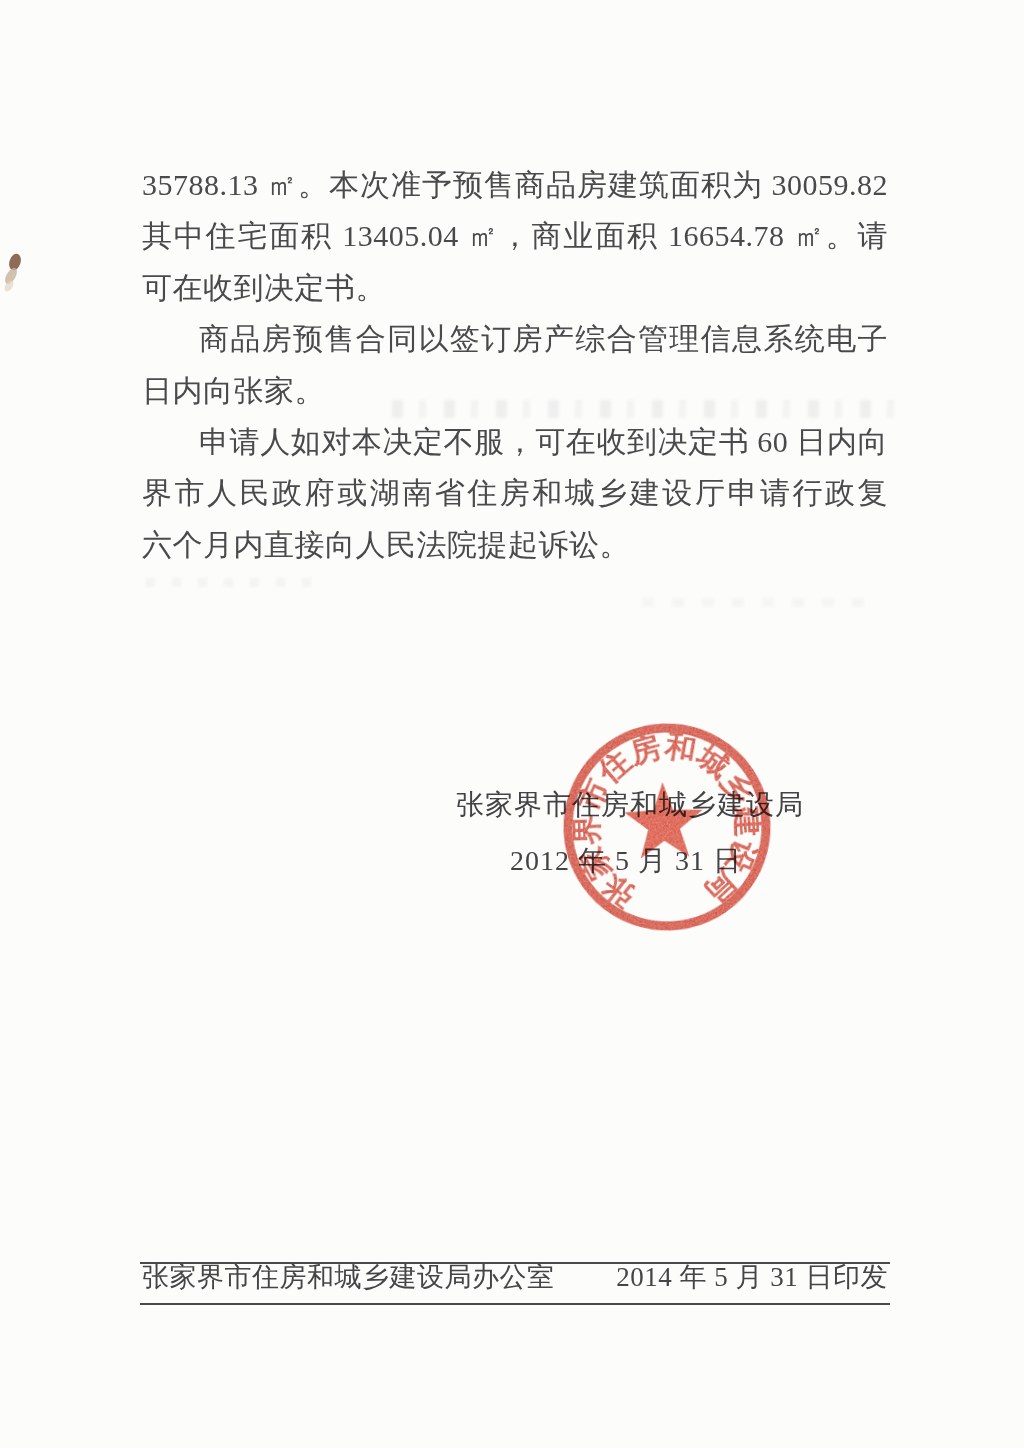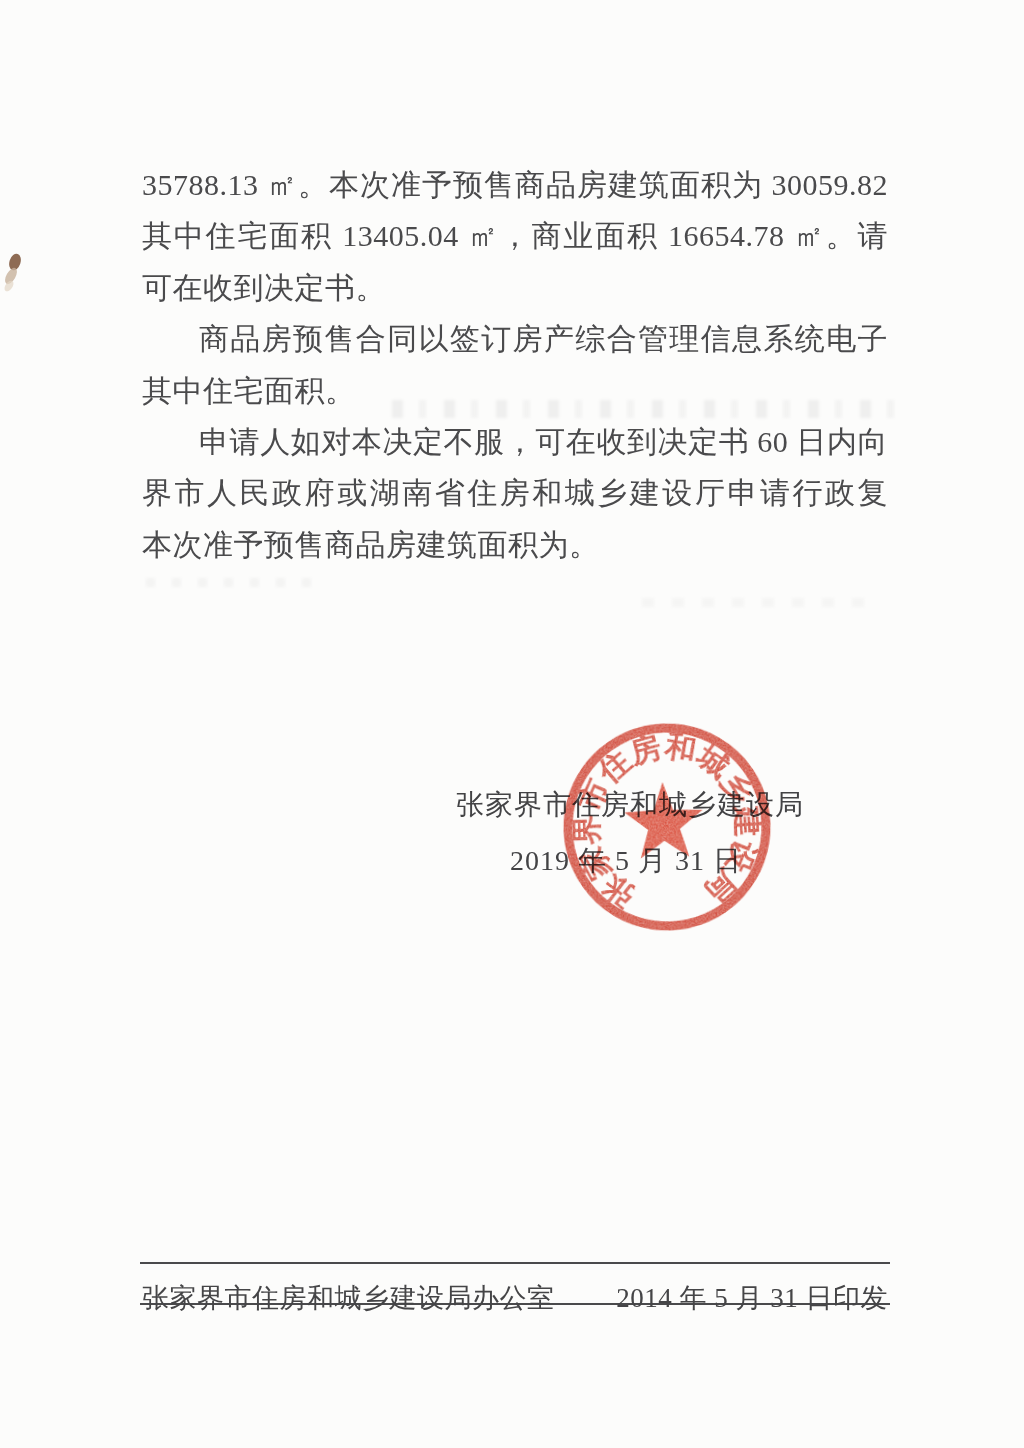--- a/index.html
+++ b/index.html
@@ -105,58 +105,58 @@
 
   
   .footer {
     position: absolute;
     left: 140px; top: 1262px; width: 750px; height: 43px;
     box-sizing: border-box;
     border-top: 2px solid #4a4a4c;
     border-bottom: 2px solid #4a4a4c;
     display: flex;
     justify-content: space-between;
-    align-items: flex-start;
+    align-items: flex-end;
     font-size: 27px;
     color: #454547;
     letter-spacing: 0.5px;
-    padding: 16px 2px;
+    padding: 8px 2px;
     white-space: nowrap;
   }
 </style>
 </head>
 <body>
 
 <div class="page">
 
   <svg class="smudge" width="34" height="56" viewBox="0 0 34 56">
     <ellipse cx="13" cy="14" rx="5.5" ry="8.5" fill="#7a5136" opacity="0.85" transform="rotate(18 13 14)"></ellipse>
     <ellipse cx="9" cy="28" rx="4.5" ry="9" fill="#c7b29c" opacity="0.8" transform="rotate(30 9 28)"></ellipse>
     <ellipse cx="7" cy="38" rx="3.5" ry="6" fill="#e2d5c4" opacity="0.7" transform="rotate(35 7 38)"></ellipse>
   </svg>
 
   <div class="body-lines">
     <div>
         <div class="bline jl">35788.13 ㎡。本次准予预售商品房建筑面积为 30059.82 ㎡，</div>
         <div class="bline jl">其中住宅面积 13405.04 ㎡，商业面积 16654.78 ㎡。请按有关规</div>
         <div class="bline">可在收到决定书。</div>
         <div class="bline jl ind">商品房预售合同以签订房产综合管理信息系统电子合同</div>
-        <div class="bline">其中住宅面积。</div>
+        <div class="bline">日内向张家。</div>
         <div class="bline jl ind">申请人如对本决定不服，可在收到决定书 60 日内向张家</div>
         <div class="bline jl">界市人民政府或湖南省住房和城乡建设厅申请行政复议，或在</div>
-        <div class="bline">本次准予预售商品房建筑面积为。</div>
+        <div class="bline">六个月内直接向人民法院提起诉讼。</div>
       </div>
   </div>
 
   <div class="ghost ghost1"></div>
   <div class="ghost ghost2"></div>
   <div class="ghost ghost3"></div>
 
   <div class="sig-org">张家界市住房和城乡建设局</div>
-  <div class="sig-date">2019 年 5 月 31 日</div>
+  <div class="sig-date">2012 年 5 月 31 日</div>
 
   <svg class="seal" viewBox="537 697 260 260">
     <defs>
       <path id="sealArc" d="M 637.4 890.4 A 70 70 0 1 1 696.6 890.4" fill="none"></path>
       <filter id="rough">
         <feTurbulence type="fractalNoise" baseFrequency="0.55" numOctaves="2" result="n"></feTurbulence>
         <feColorMatrix in="n" type="matrix" values="0 0 0 0 0  0 0 0 0 0  0 0 0 0 0  0 0 0 0.55 0.55" result="a"></feColorMatrix>
         <feComposite in="SourceGraphic" in2="a" operator="in"></feComposite>
       </filter>
     </defs>

